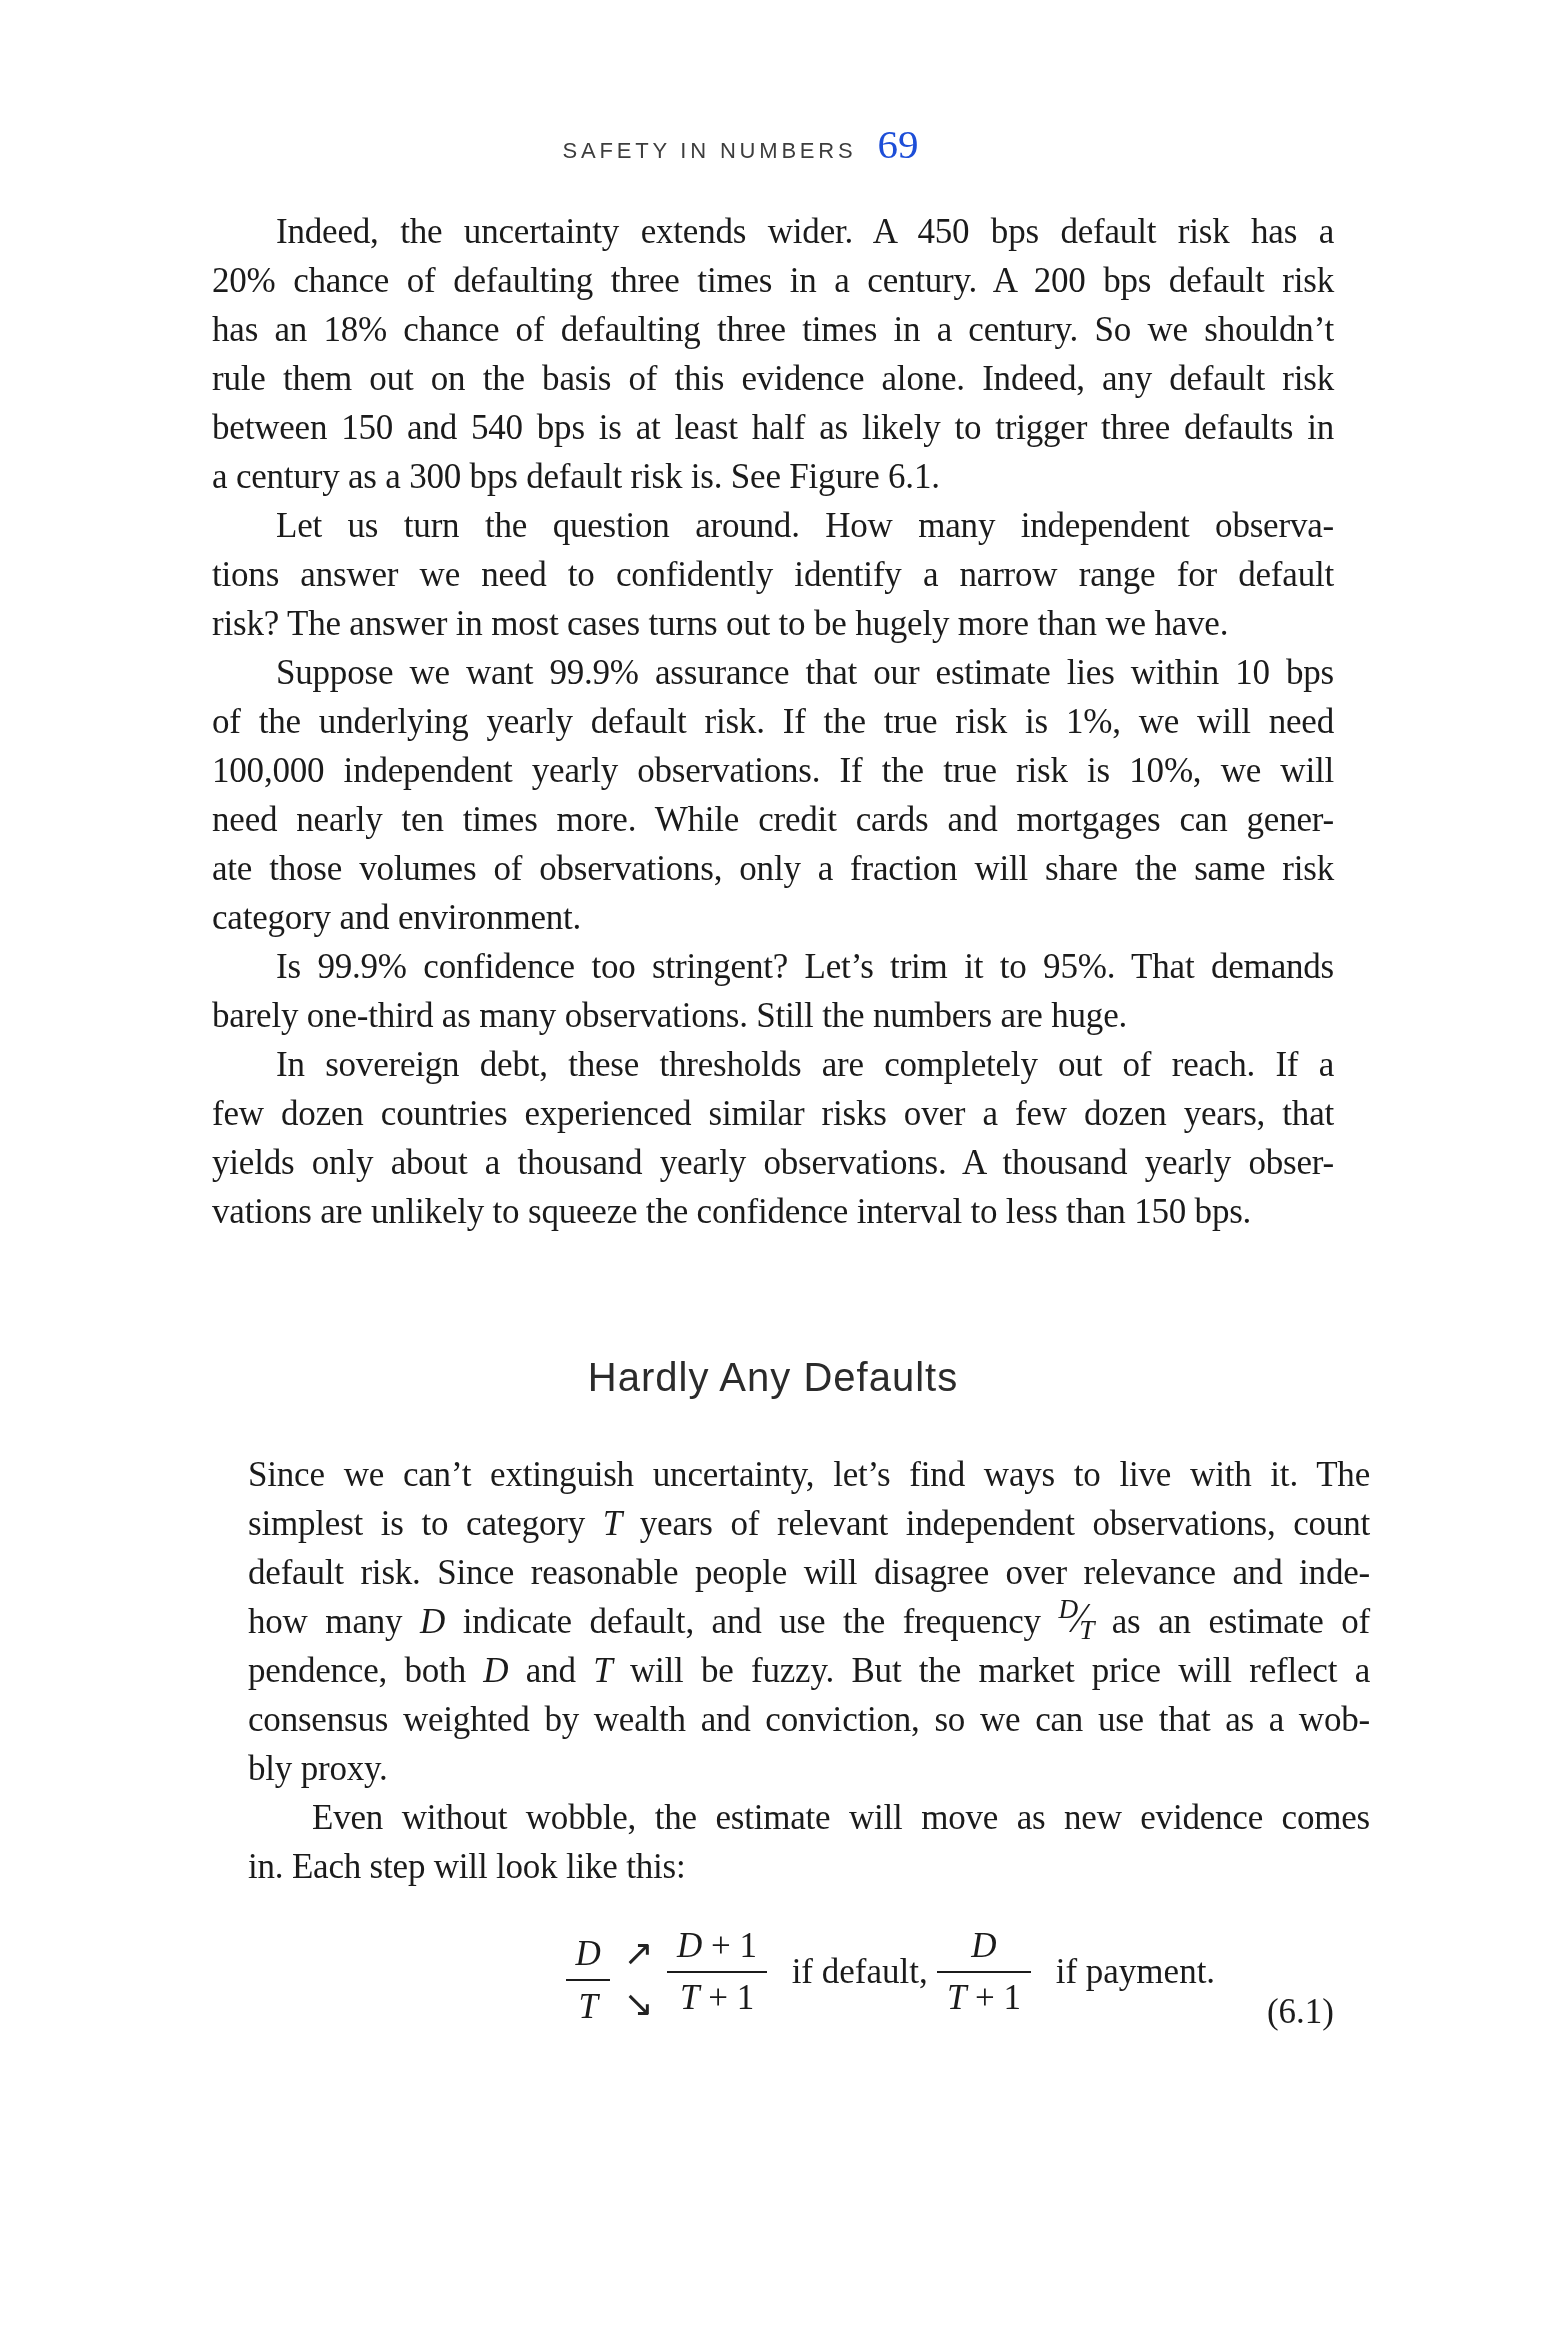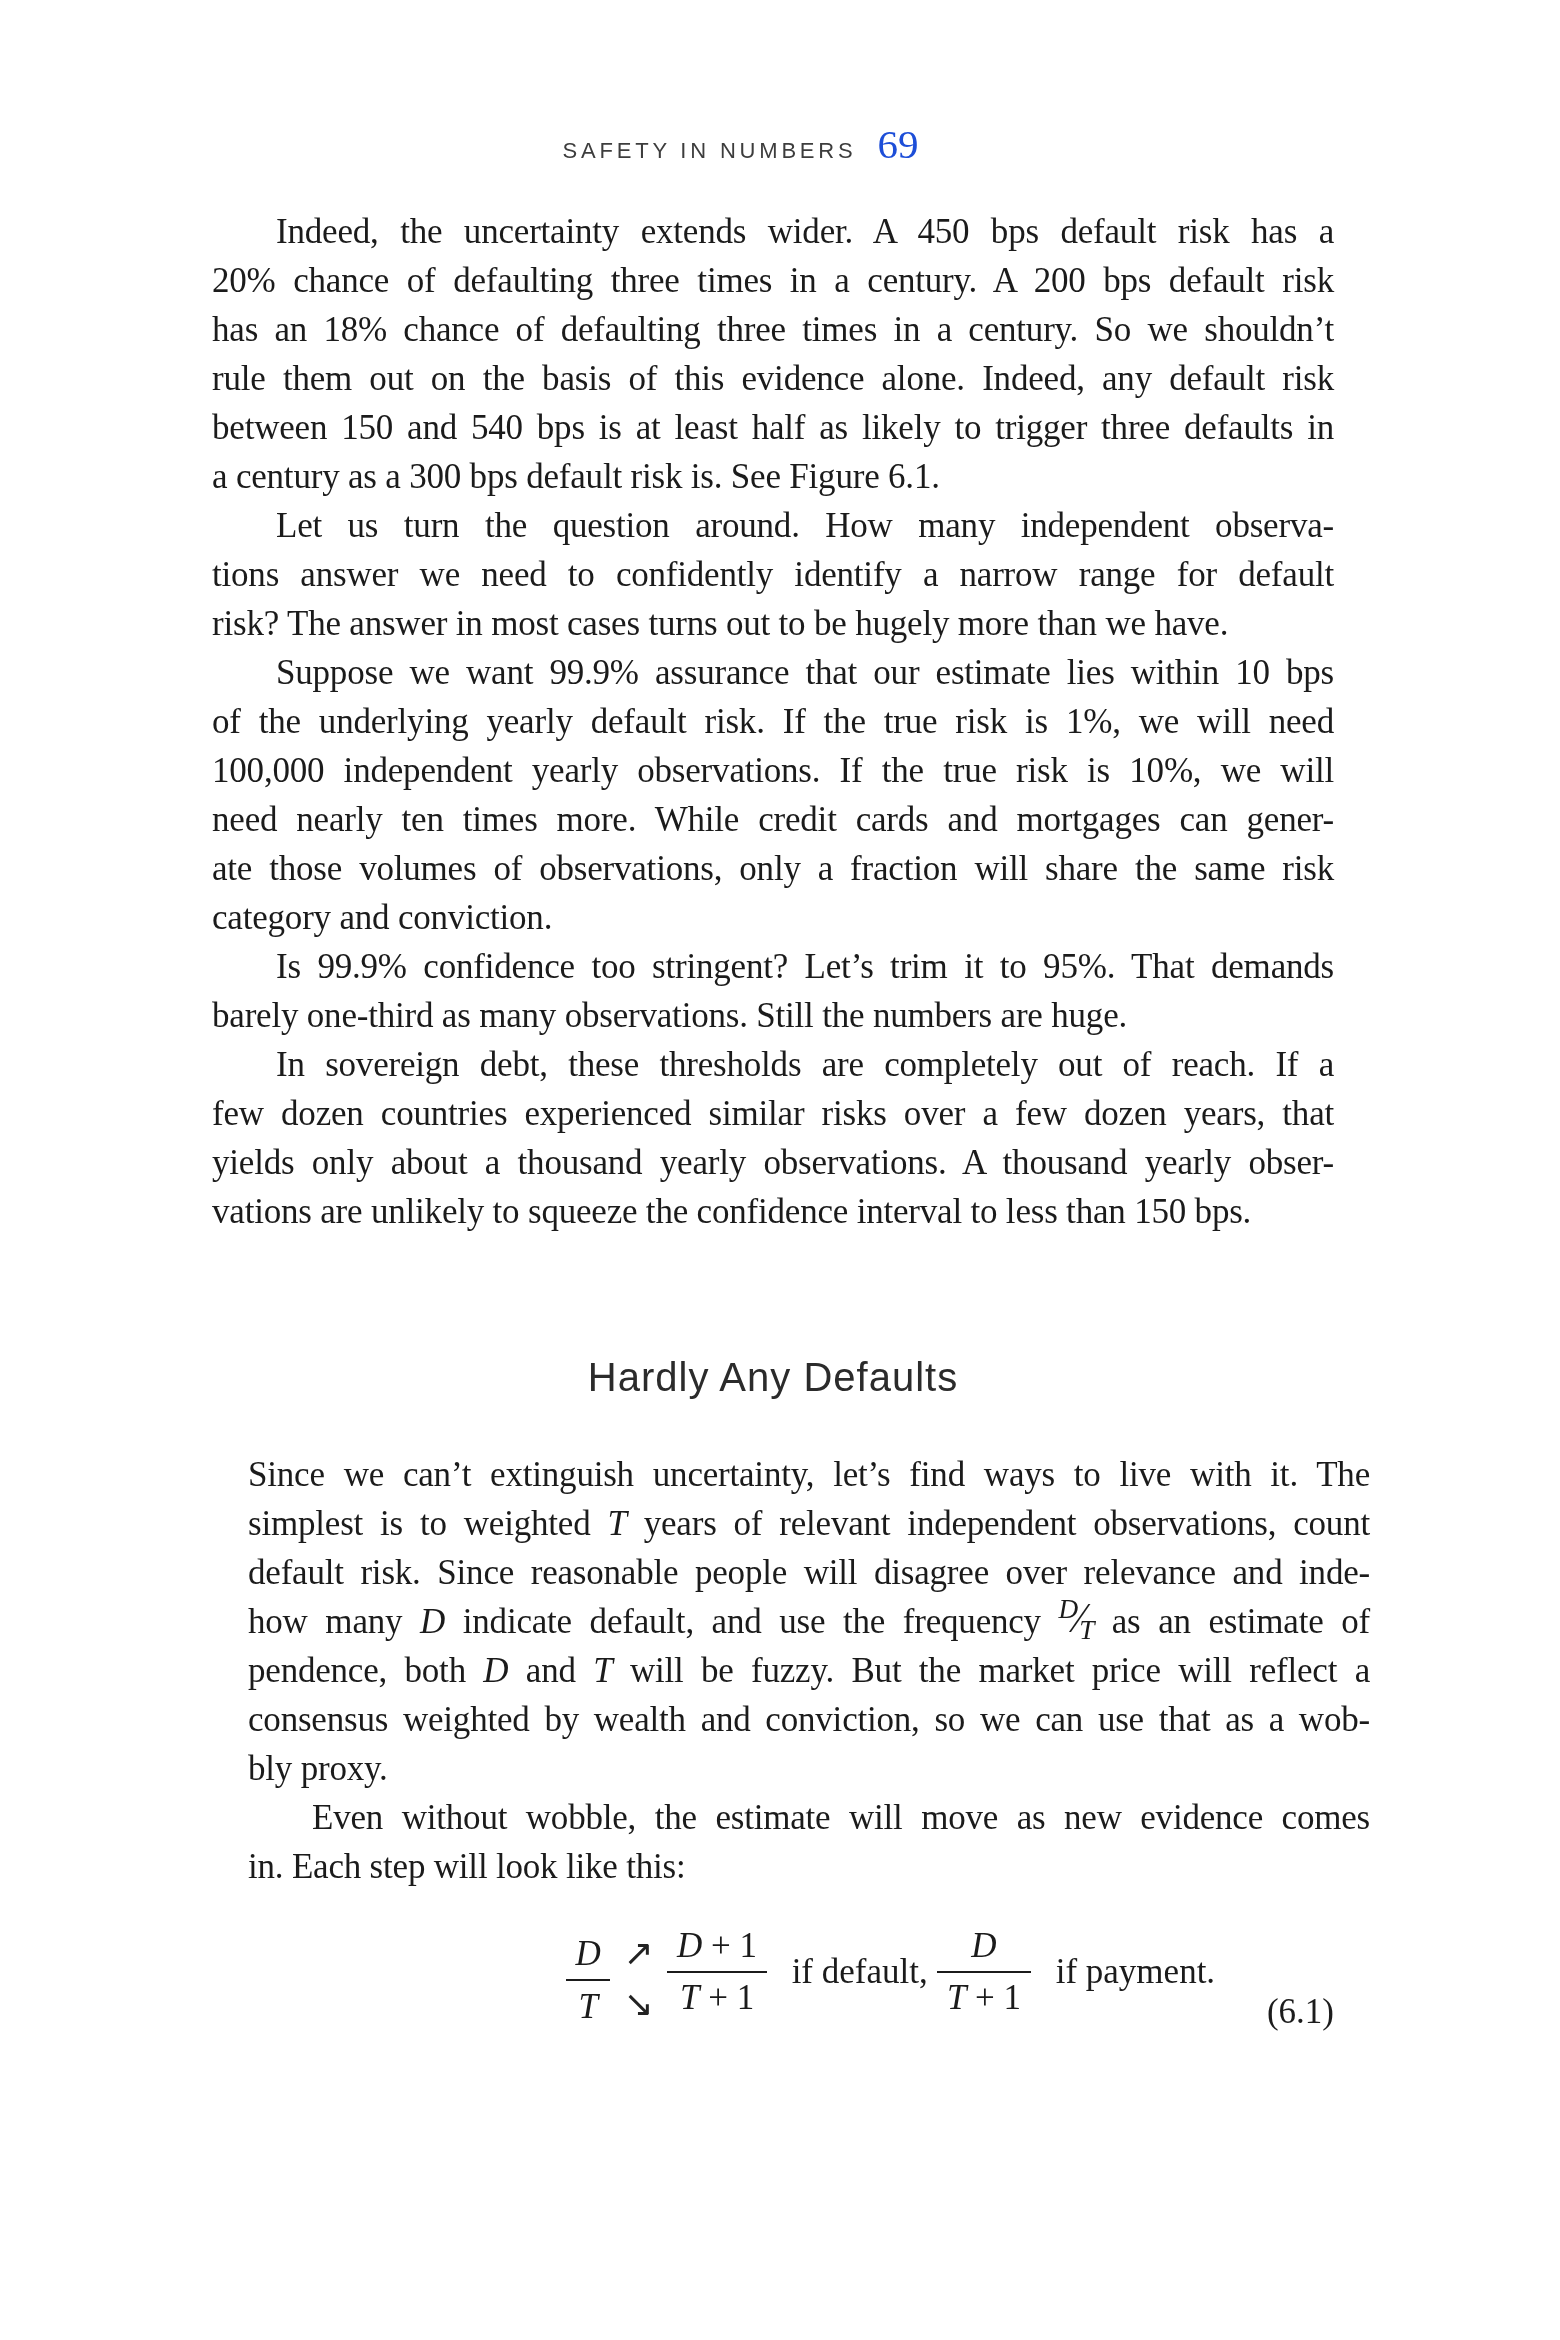--- a/index.html
+++ b/index.html
@@ -147,40 +147,40 @@
       <div class="line ind">Let us turn the question around. How many independent observa-</div>
       <div class="line">tions answer we need to confidently identify a narrow range for default</div>
       <div class="line last">risk? The answer in most cases turns out to be hugely more than we have.</div>
     </div>
     <div>
       <div class="line ind">Suppose we want 99.9% assurance that our estimate lies within 10 bps</div>
       <div class="line">of the underlying yearly default risk. If the true risk is 1%, we will need</div>
       <div class="line">100,000 independent yearly observations. If the true risk is 10%, we will</div>
       <div class="line">need nearly ten times more. While credit cards and mortgages can gener-</div>
       <div class="line">ate those volumes of observations, only a fraction will share the same risk</div>
-      <div class="line last">category and conviction.</div>
+      <div class="line last">category and environment.</div>
     </div>
     <div>
       <div class="line ind">Is 99.9% confidence too stringent? Let’s trim it to 95%. That demands</div>
       <div class="line last">barely one-third as many observations. Still the numbers are huge.</div>
     </div>
     <div>
       <div class="line ind">In sovereign debt, these thresholds are completely out of reach. If a</div>
       <div class="line">few dozen countries experienced similar risks over a few dozen years, that</div>
       <div class="line">yields only about a thousand yearly observations. A thousand yearly obser-</div>
       <div class="line last">vations are unlikely to squeeze the confidence interval to less than 150 bps.</div>
     </div>
   </div>
 
   <h2 class="heading">Hardly Any Defaults</h2>
 
   <div class="textcol col2">
     <div>
       <div class="line">Since we can’t extinguish uncertainty, let’s find ways to live with it. The</div>
-      <div class="line"><span>simplest is to weighted </span><i>T</i><span> years of relevant independent observations, count</span></div>
+      <div class="line"><span>simplest is to category </span><i>T</i><span> years of relevant independent observations, count</span></div>
       <div class="line">default risk. Since reasonable people will disagree over relevance and inde-</div>
       <div class="line"><span>how many </span><i>D</i><span> indicate default, and use the frequency </span><span class="ifrac"><span class="fn">D</span><span class="fsl">⁄</span><span class="fd">T</span></span><span> as an estimate of</span></div>
       <div class="line"><span>pendence, both </span><i>D</i><span> and </span><i>T</i><span> will be fuzzy. But the market price will reflect a</span></div>
       <div class="line">consensus weighted by wealth and conviction, so we can use that as a wob-</div>
       <div class="line last">bly proxy.</div>
     </div>
     <div>
       <div class="line ind">Even without wobble, the estimate will move as new evidence comes</div>
       <div class="line last">in. Each step will look like this:</div>
     </div>

